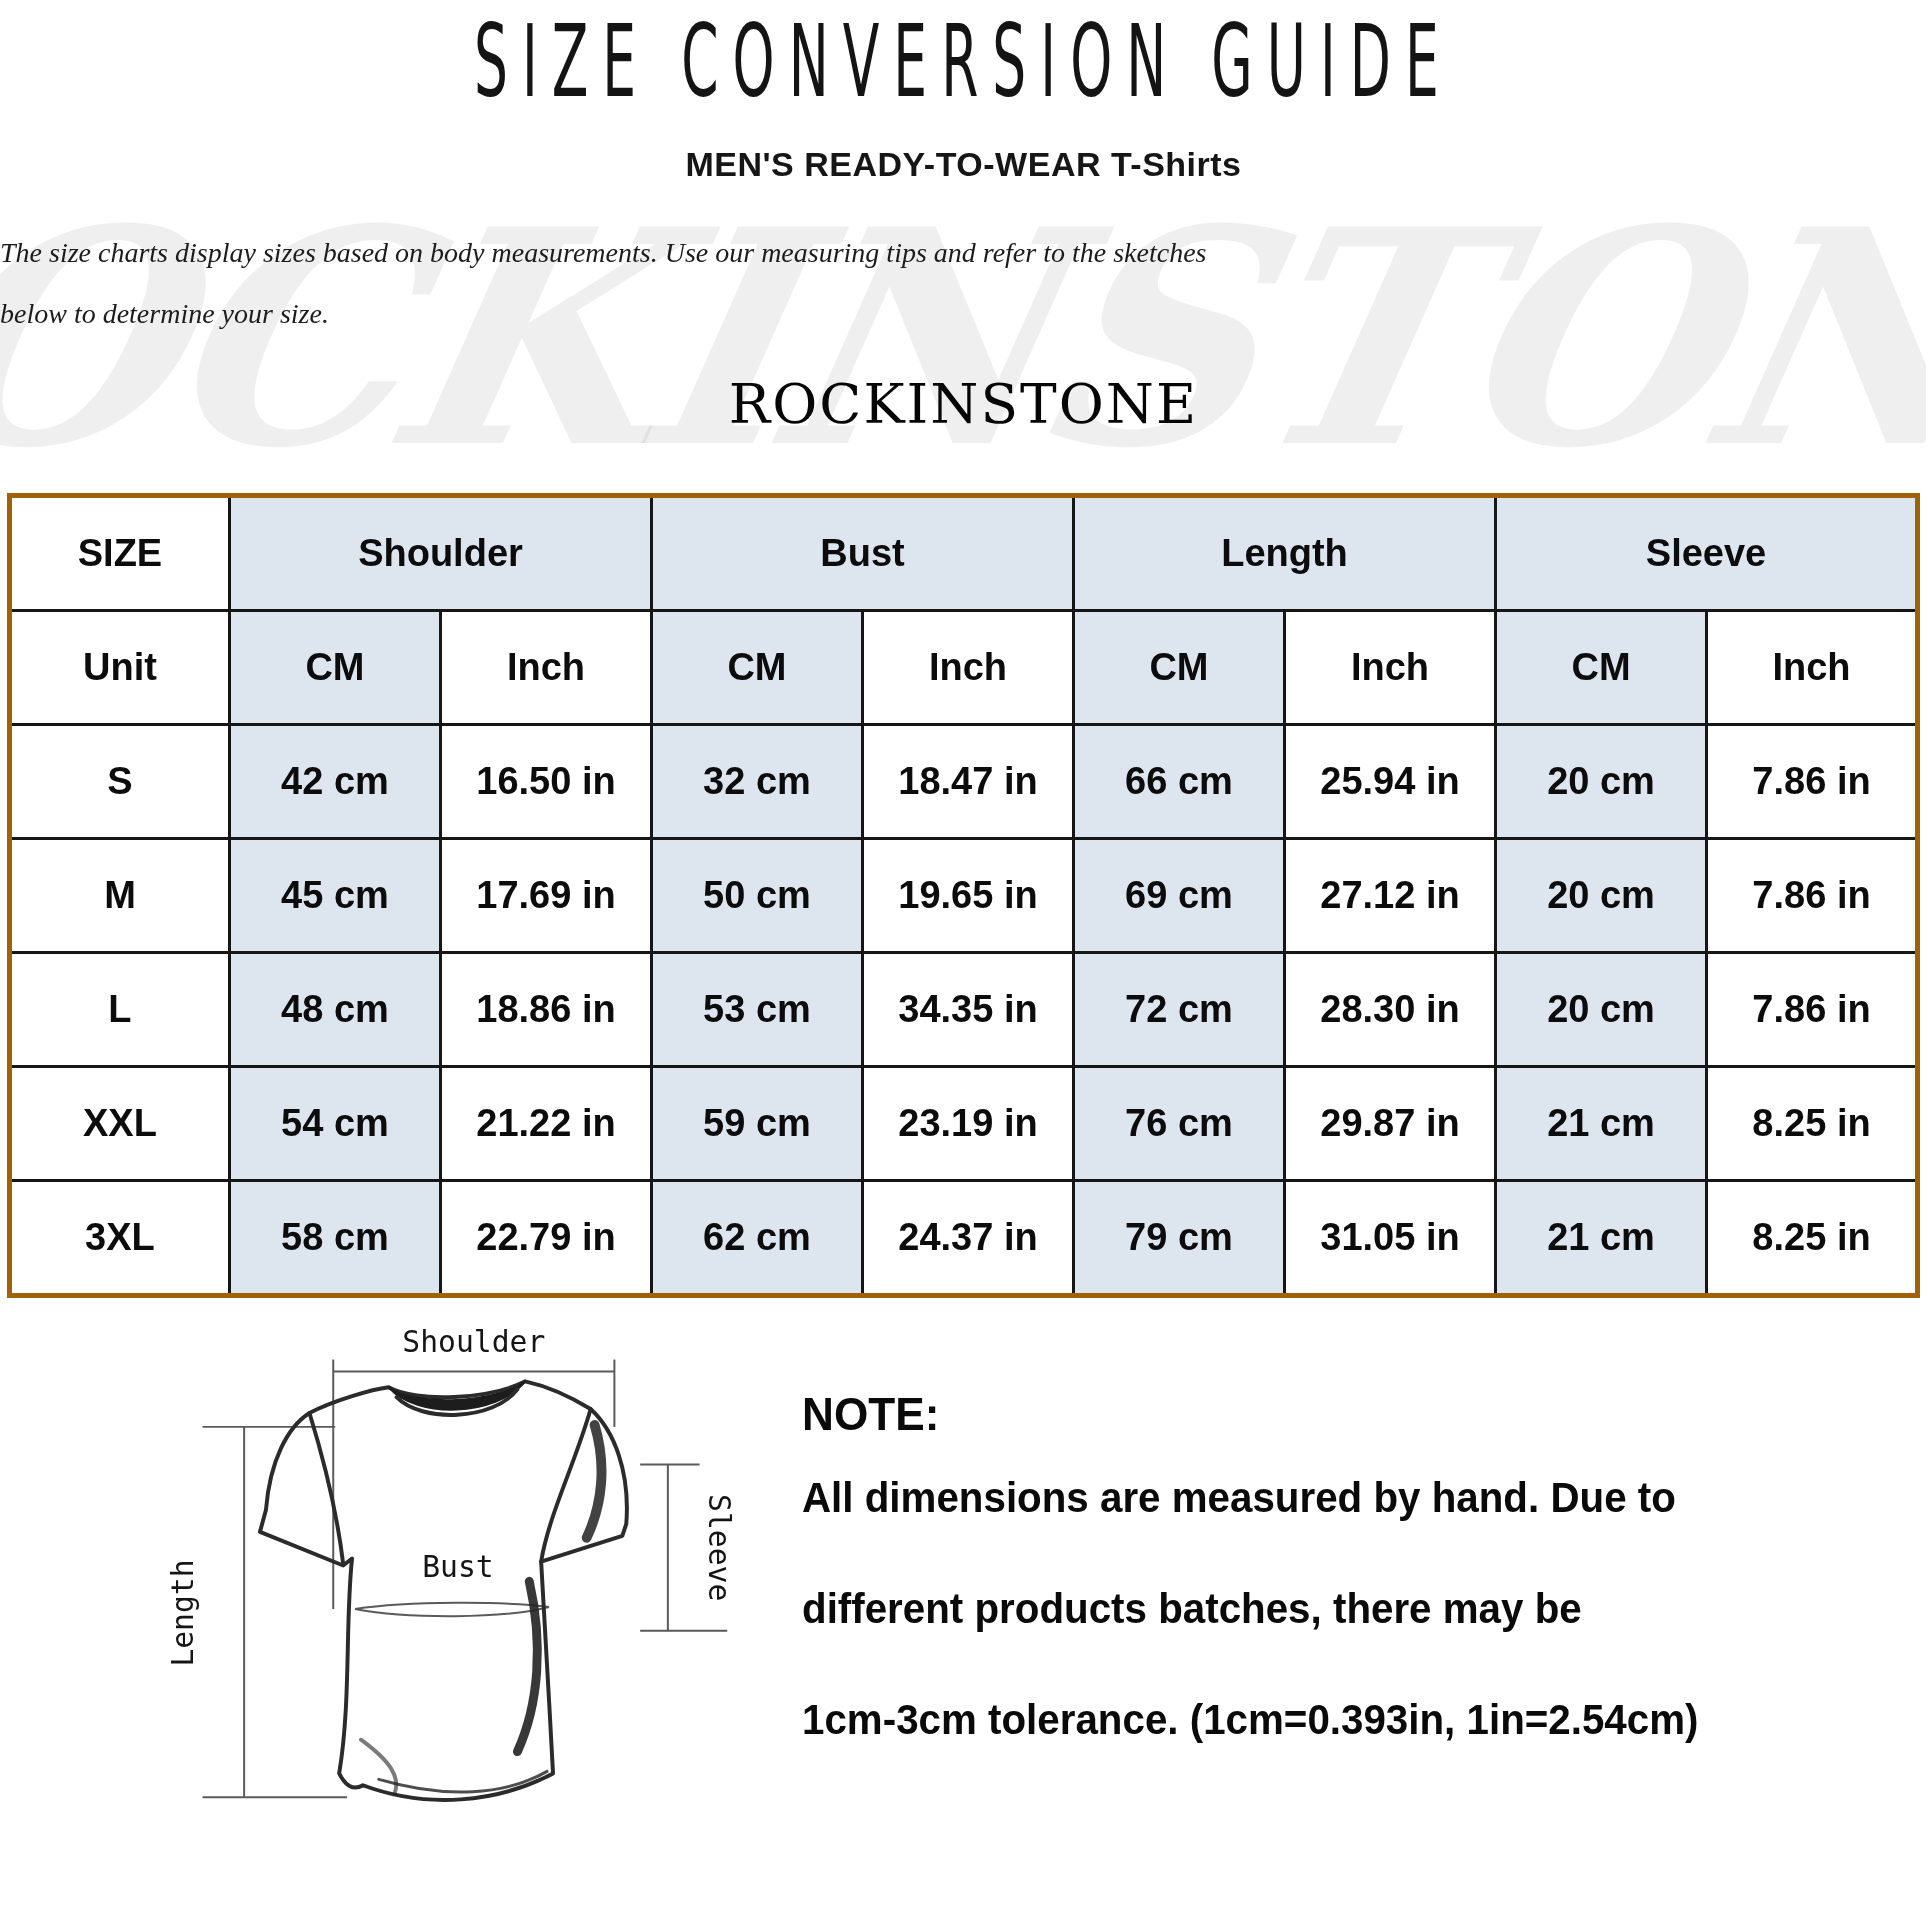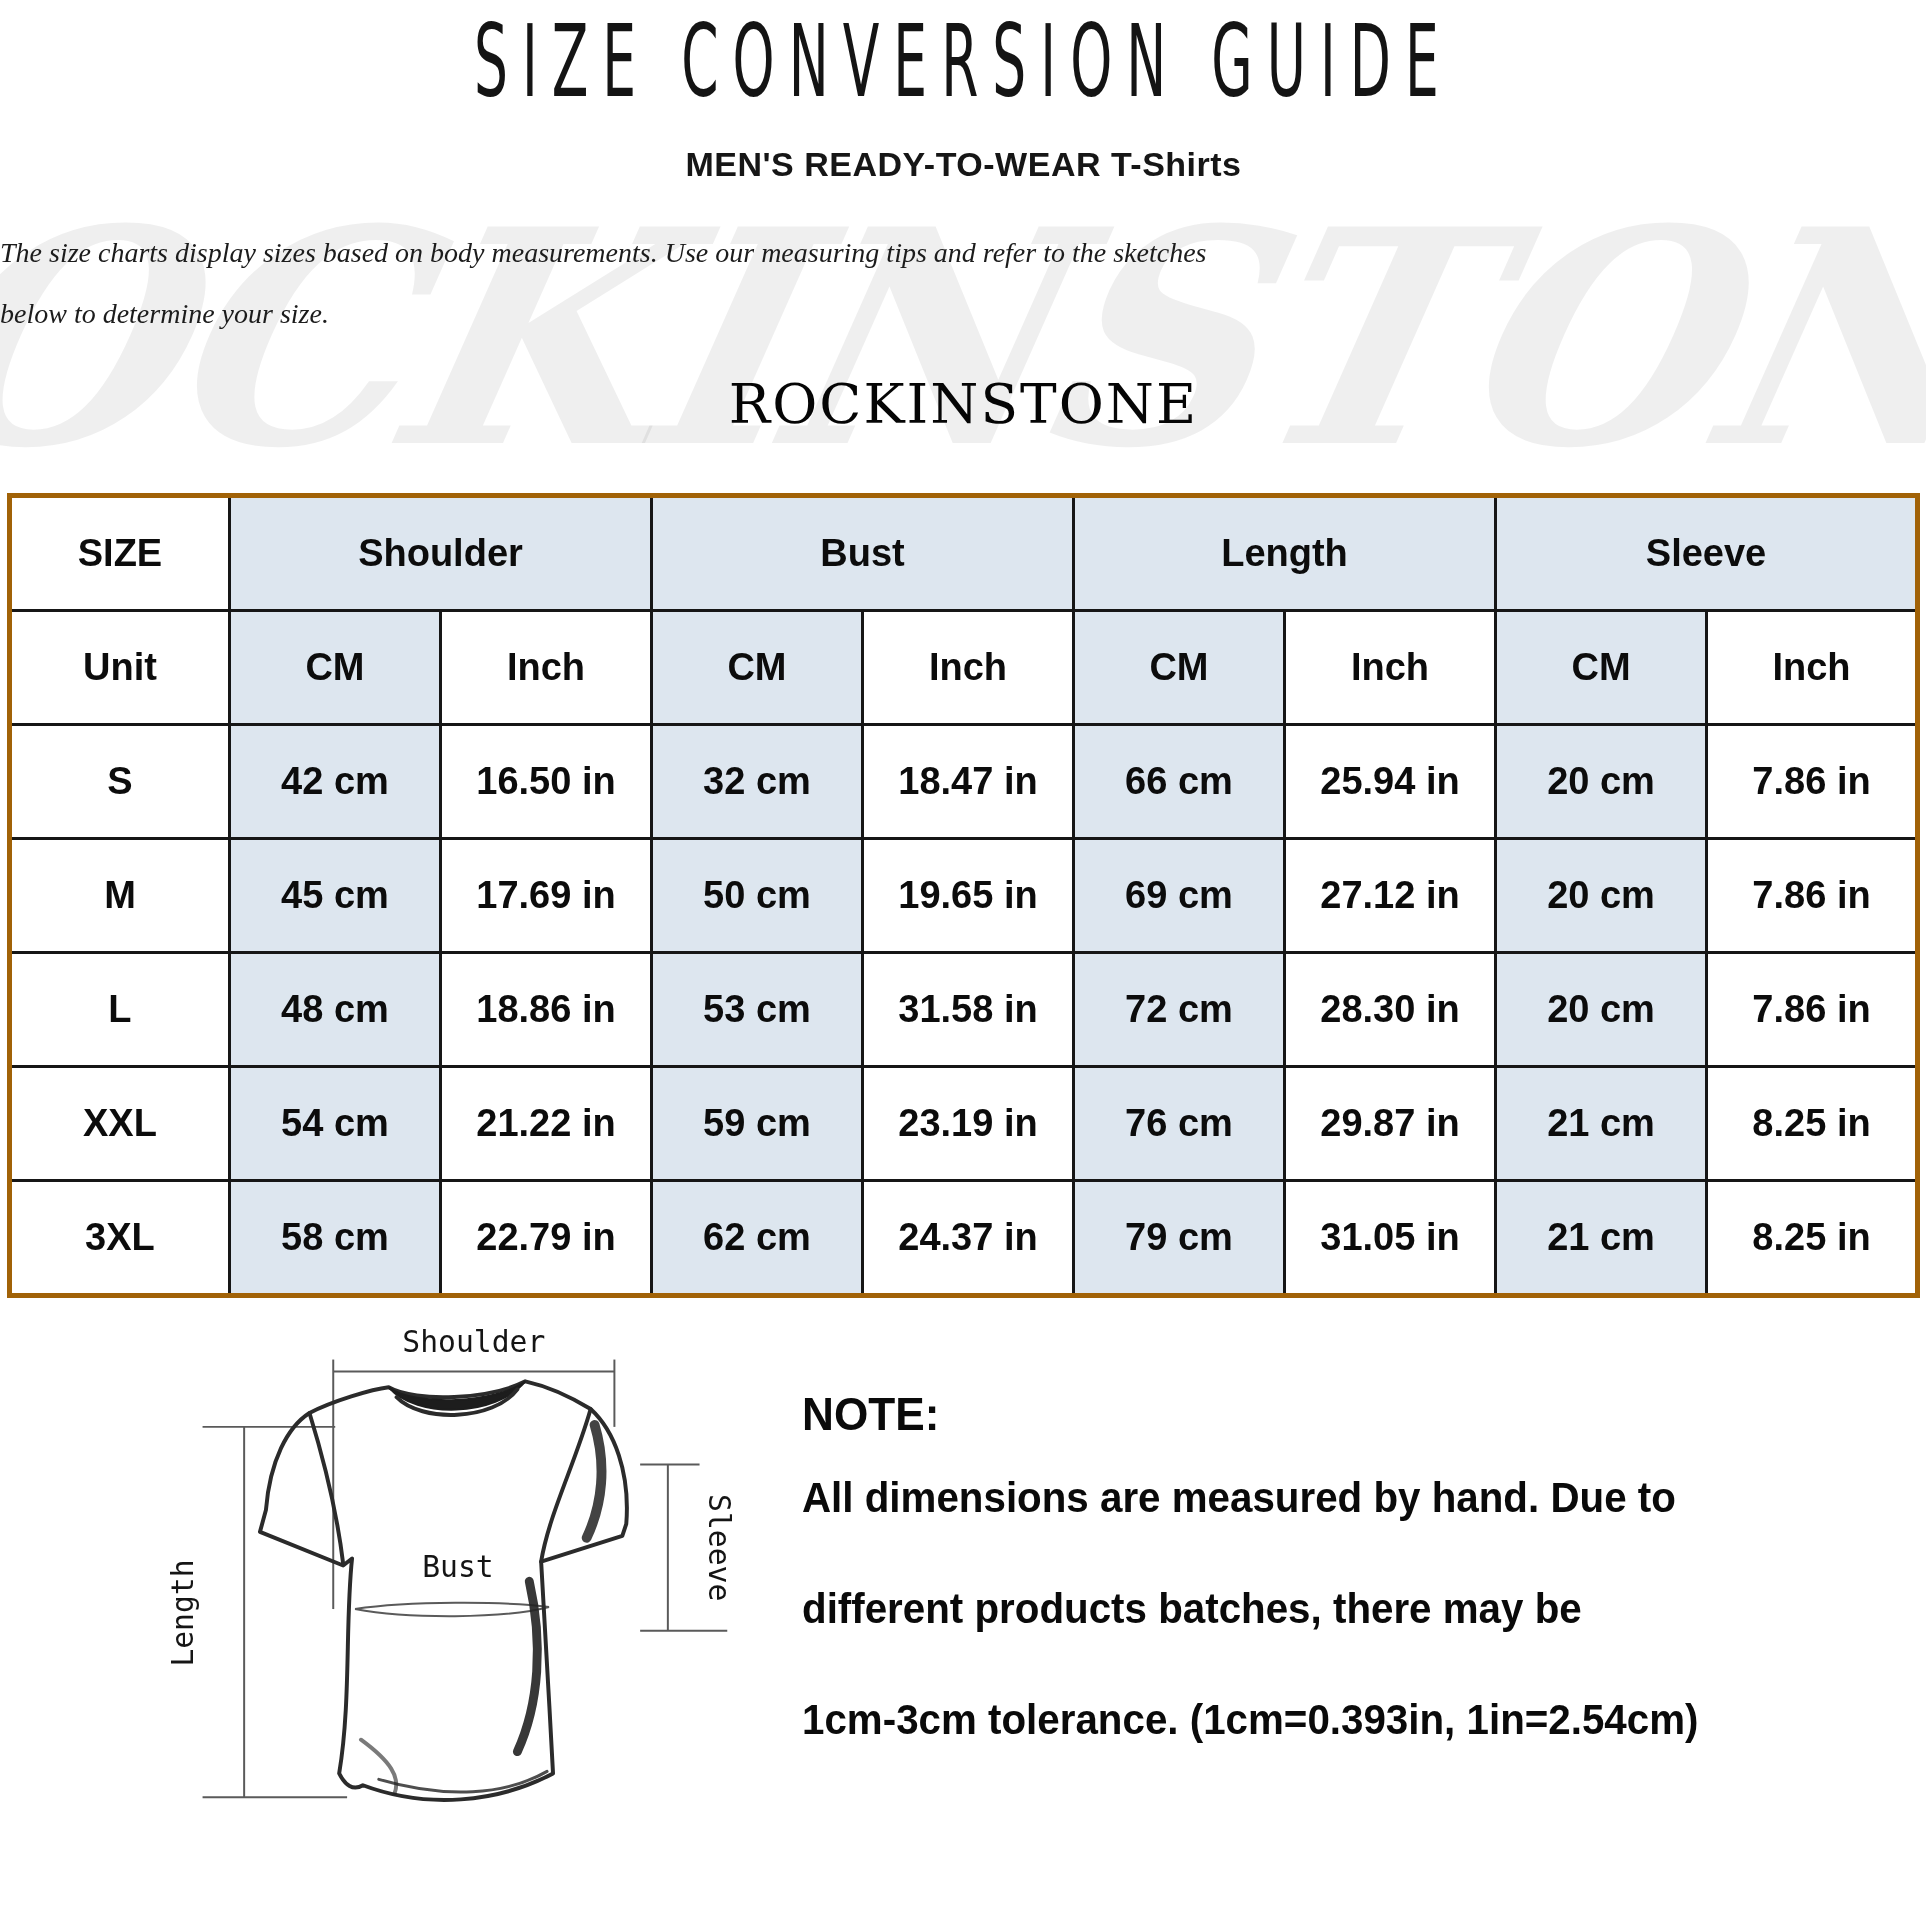--- a/index.html
+++ b/index.html
@@ -160,21 +160,21 @@
             <td class="blue">69 cm</td>
             <td class="white">27.12 in</td>
             <td class="blue">20 cm</td>
             <td class="white">7.86 in</td>
           </tr>
           <tr>
             <td class="white">L</td>
             <td class="blue">48 cm</td>
             <td class="white">18.86 in</td>
             <td class="blue">53 cm</td>
-            <td class="white">31.58 in</td>
+            <td class="white">34.35 in</td>
             <td class="blue">72 cm</td>
             <td class="white">28.30 in</td>
             <td class="blue">20 cm</td>
             <td class="white">7.86 in</td>
           </tr>
           <tr>
             <td class="white">XXL</td>
             <td class="blue">54 cm</td>
             <td class="white">21.22 in</td>
             <td class="blue">59 cm</td>

